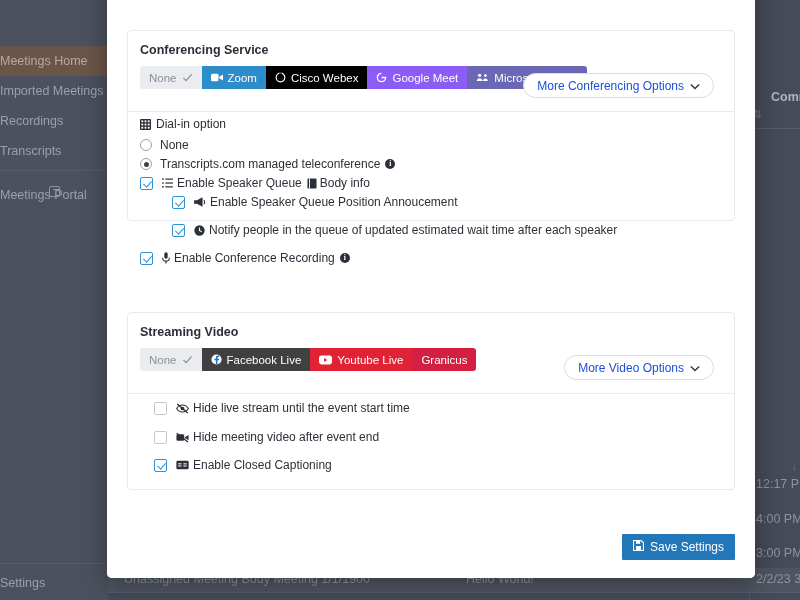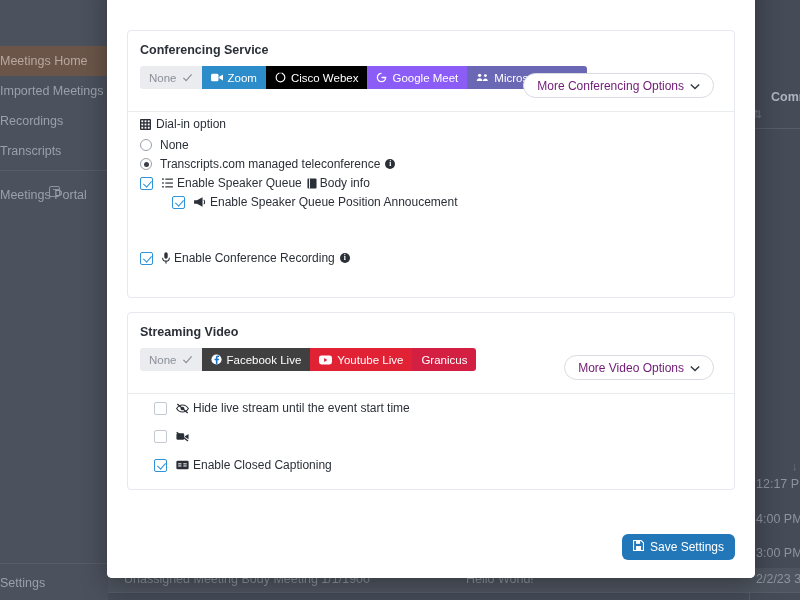--- a/index.html
+++ b/index.html
@@ -76,21 +76,21 @@
   }
   .seg-btn.none { background: #eaecef; color: #8b9099; }
   .seg-btn .glyph { display: inline-flex; align-items: center; }
 
   
   .more-pill {
     position: absolute; right: 20px;
     display: inline-flex; align-items: center; gap: 6px;
     height: 25px; padding: 0 13px;
     background: #fff; border: 1px solid #d8dce1; border-radius: 13px;
-    font-size: 12px; color: #701a75; cursor: pointer; white-space: nowrap;
+    font-size: 12px; color: #1d4ed8; cursor: pointer; white-space: nowrap;
   }
 
   
   .opt-row {
     position: absolute; display: flex; align-items: center;
     font-size: 12px; color: #2b3038; white-space: nowrap;
   }
   .opt-label { display: inline-flex; align-items: center; gap: 4px; }
 
   .cb {
@@ -118,21 +118,21 @@
     background: #2b3038; color: #fff; font-size: 7.5px; font-weight: bold;
     text-align: center; line-height: 10px; font-family: "Liberation Serif", serif;
   }
   .ico { display: inline-flex; align-items: center; color: #2b3038; }
 
   
   .save-btn {
     position: absolute; right: 20px; bottom: 18px;
     display: inline-flex; align-items: center; gap: 6px;
     height: 26px; padding: 0 11px;
-    background: #2277b8; color: #fff; border: none; border-radius: 6px;
+    background: #2277b8; color: #fff; border: none; border-radius: 1px;
     font-size: 12px; cursor: pointer; white-space: nowrap; justify-content: space-between;
   }
 </style>
 </head>
 <body>
 
 <div class="bg-app">
 
   <div class="bg-sidebar">
     <div class="bg-side-item active" style="top:46px">
@@ -175,21 +175,21 @@
     <div class="bg-cell" style="left:16px; top:572px">Unassigned Meeting Body Meeting 1/1/1900</div>
     <div class="bg-cell" style="left:358px; top:572px">Hello World!</div>
     <div class="bg-cell" style="left:648px; top:572px">2/2/23 3:04 PM</div>
     <div class="bg-hline" style="left:0; right:0; top:592px"></div>
   </div>
 </div>
 
 <div class="modal">
   <div class="modal-body">
 
-    <div class="card" style="top:56px; height:268px">
+    <div class="card" style="top:56px; height:191px">
       <div class="card-head">Conferencing Service</div>
 
       <div class="segmented">
         <button class="seg-btn none">
           <span>None</span>
           <span class="glyph">
             <svg width="11" height="11" viewBox="0 0 16 16">
                 <path d="M2 8.5l4 4 8-9" stroke="#8b9099" stroke-width="1.8" fill="none"></path>
               </svg>
           </span>
@@ -303,20 +303,30 @@
         <span class="cb on"></span>
         <span class="ico" style="margin-left:9px; margin-right:4px">
           <svg width="12" height="10" viewBox="0 0 13 11">
               <path d="M0 3.6h3.2L9.3 0.4v10.2L3.2 7.4H0z" fill="#2b3038"></path>
               <path d="M10.6 3.2c1.3.6 1.3 4 0 4.6" stroke="#2b3038" stroke-width="1.2" fill="none"></path>
             </svg>
         </span>
         <span>Enable Speaker Queue Position Annoucement</span>
       </div>
 
+      <div class="opt-row" style="left:44px; top:192px">
+        <span class="cb on"></span>
+        <span class="ico" style="margin-left:9px; margin-right:4px">
+          <svg width="11" height="11" viewBox="0 0 12 12">
+              <circle cx="6" cy="6" r="5.6" fill="#2b3038"></circle>
+              <path d="M6 2.8V6l2.4 1.5" stroke="#fff" stroke-width="1.2" fill="none"></path>
+            </svg>
+        </span>
+        <span>Notify people in the queue of updated estimated wait time after each speaker</span>
+      </div>
 
       <div class="opt-row" style="left:12px; top:220px">
         <span class="cb on"></span>
         <span class="ico" style="margin-left:9px; margin-right:4px">
           <svg width="8" height="12" viewBox="0 0 9 13">
               <rect x="2.6" y="0" width="3.8" height="7.4" rx="1.9" fill="#2b3038"></rect>
               <path d="M0.7 6.2c0 2.1 1.7 3.8 3.8 3.8s3.8-1.7 3.8-3.8" stroke="#2b3038" stroke-width="1.2" fill="none"></path>
               <rect x="3.9" y="10" width="1.2" height="2.8" fill="#2b3038"></rect>
             </svg>
         </span>
@@ -385,20 +395,21 @@
 
       <div class="opt-row" style="left:26px; top:117px">
         <span class="cb"></span>
         <span class="ico" style="margin-left:9px; margin-right:4px">
           <svg width="13" height="11" viewBox="0 0 15 11">
               <rect x="0.5" y="1.8" width="9" height="7.5" rx="1.6" fill="#2b3038"></rect>
               <path d="M10.3 5.2l4.2-2.6v6.2l-4.2-2.6z" fill="#2b3038"></path>
               <path d="M0.8 0.5l13 10.2" stroke="#2b3038" stroke-width="1.5"></path>
             </svg>
         </span>
+        <span>Hide meeting video after event end</span>
       </div>
 
       <div class="opt-row" style="left:26px; top:145px">
         <span class="cb on"></span>
         <span class="ico" style="margin-left:9px; margin-right:4px">
           <svg width="13" height="10" viewBox="0 0 14 10">
               <rect x="0.4" y="0.4" width="13.2" height="9.2" rx="1.4" fill="#2b3038"></rect>
               <g fill="#fff" font-size="5">
                 <rect x="2.3" y="3.2" width="3.6" height="1.1"></rect>
                 <rect x="2.3" y="5.5" width="3.6" height="1.1"></rect>

